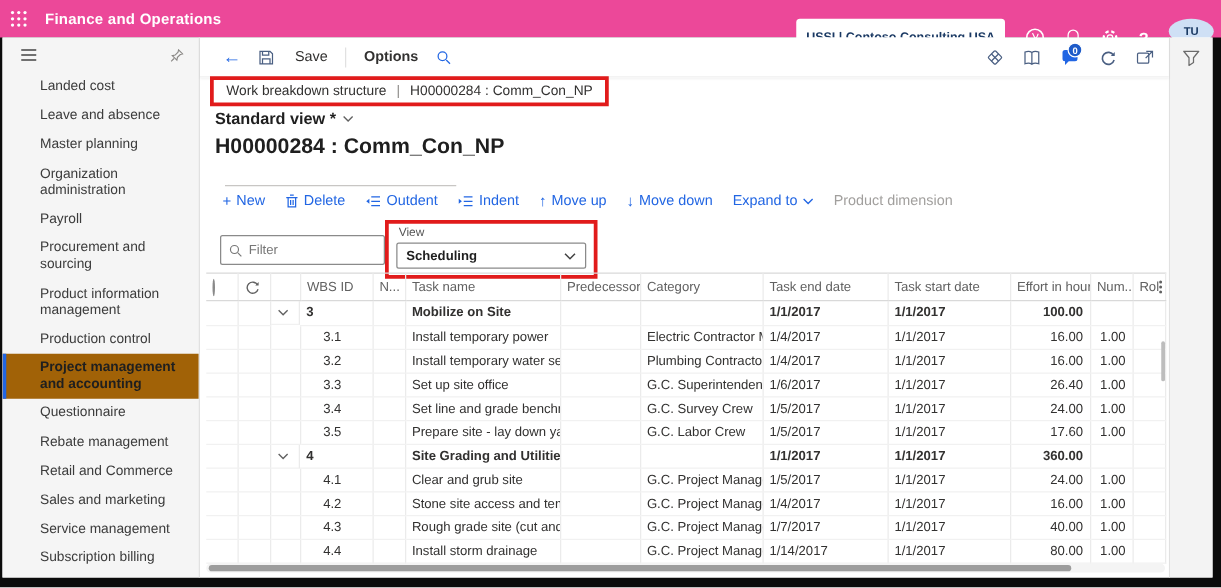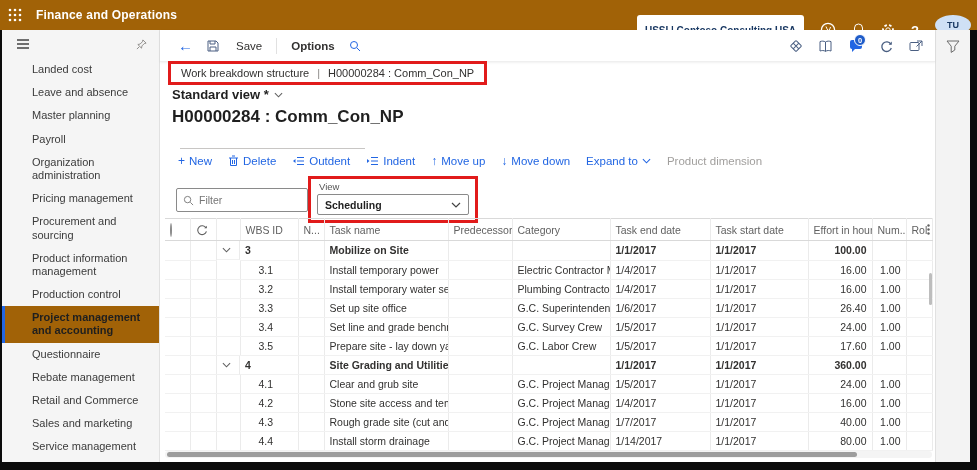--- a/index.html
+++ b/index.html
@@ -2,21 +2,21 @@
 <html><head>
 <meta charset="utf-8">
 <style>
   * { box-sizing: border-box; margin: 0; padding: 0; }
   html,body { width: 977px; height: 470px; overflow: hidden;
     font-family: "Liberation Sans", sans-serif; }
   .frame { position: relative; width: 977px; height: 470px; background: #0b0b0b; }
 
   
   .topbar { position: absolute; top:0; left:0; width:977px; height:30px;
-    background:#a16207; display:flex; align-items:center; color:#fff; }
+    background:#ec4899; display:flex; align-items:center; color:#fff; }
   .waffle { width:30px; height:30px; display:flex; align-items:center; justify-content:center; cursor:pointer; }
   .app-title { font-size:12px; font-weight:bold; letter-spacing:.2px; margin-left:6px; white-space:nowrap; }
   .top-search { position:absolute; left:270px; top:5px; width:430px; height:20px;
     background:#30517F; border-radius:2px; display:flex; align-items:center; padding:0 8px; gap:6px; }
   .top-search input { background:transparent; border:none; outline:none; color:#fff;
     font-size:10.5px; width:100%; font-family:"Liberation Sans",sans-serif; }
   .top-search input::placeholder { color:#D5DEEB; }
   .top-right { position:absolute; right:6px; top:15px; height:30px; display:flex; gap:16px; }
   .company-btn { background:#fff; color:#1A3963; font-size:10px; font-weight:bold;
     padding:3px 8px; border-radius:3px; border:none; white-space:nowrap; cursor:pointer; }
@@ -161,23 +161,22 @@
           <svg width="11" height="11" viewBox="0 0 12 12">
               <path d="M7.5 1 11 4.5 9 5 6.5 7.5 6 10 2 6l2.5-.5L7 3z" fill="none" stroke="#8A8886"></path>
               <line x1="3.5" y1="8.5" x2="1" y2="11" stroke="#8A8886"></line>
             </svg>
         </span>
       </div>
       <div class="side-items">
         <div class="side-item">Landed cost</div>
         <div class="side-item">Leave and absence</div>
         <div class="side-item">Master planning</div>
+        <div class="side-item">Organization administration</div>
         <div class="side-item">Payroll</div>
-        <div class="side-item">Organization administration</div>
-        <div class="side-item">Pricing management</div>
         <div class="side-item">Procurement and sourcing</div>
         <div class="side-item">Product information management</div>
         <div class="side-item">Production control</div>
         <div class="side-item selected">Project management and accounting</div>
         <div class="side-item">Questionnaire</div>
         <div class="side-item">Rebate management</div>
         <div class="side-item">Retail and Commerce</div>
         <div class="side-item">Sales and marketing</div>
         <div class="side-item">Service management</div>
         <div class="side-item">Subscription billing</div>

